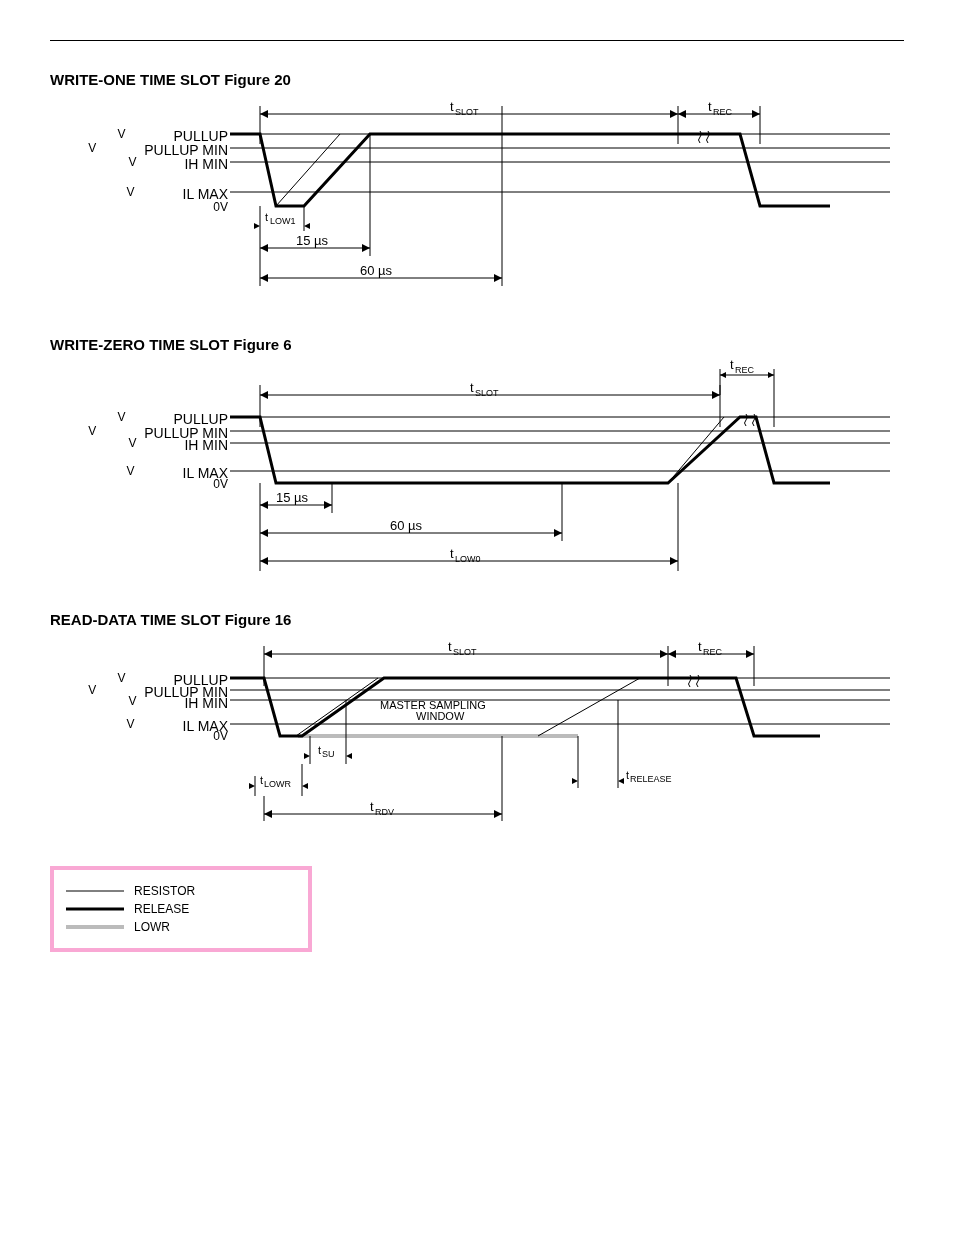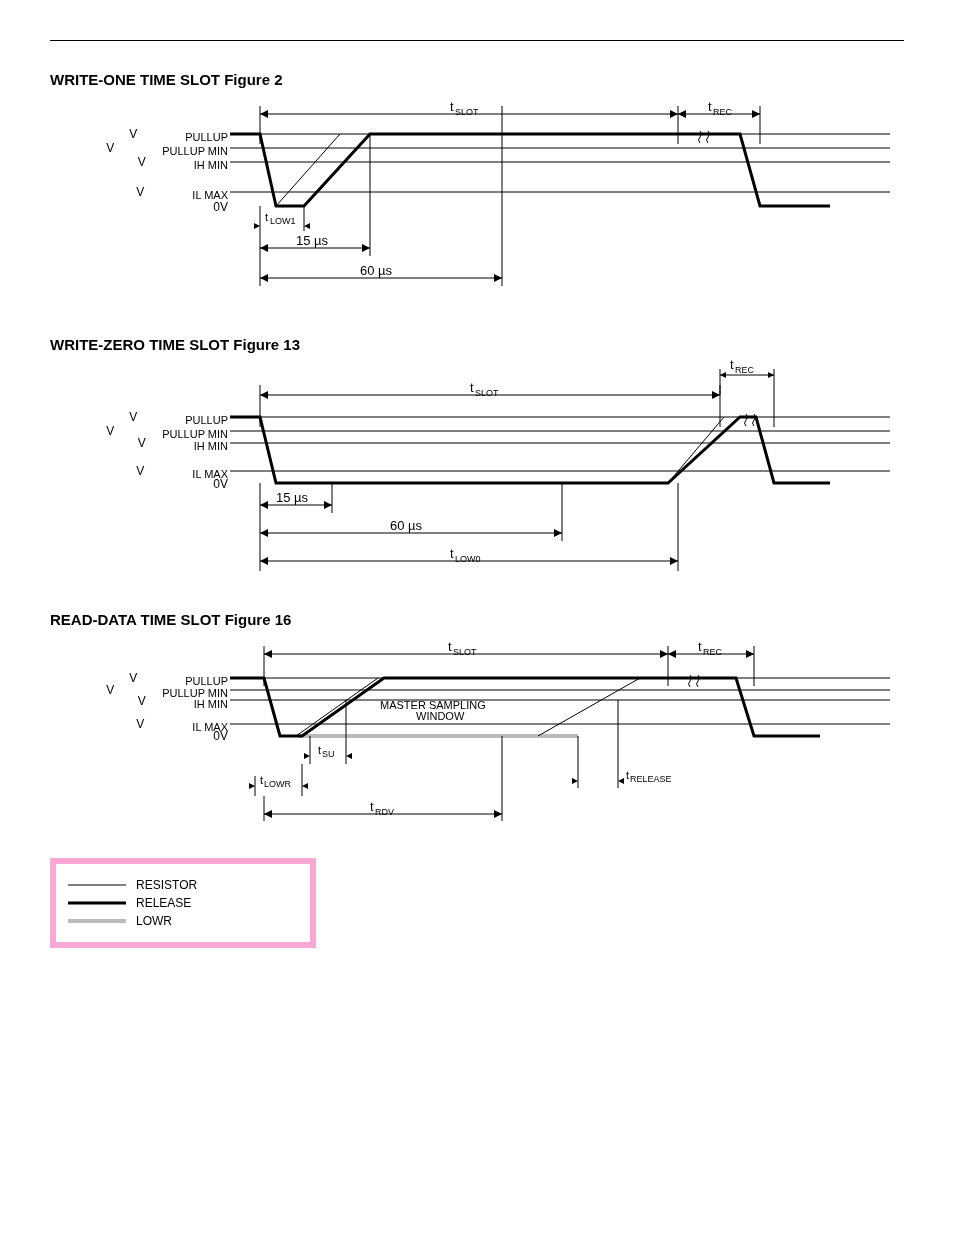--- a/index.html
+++ b/index.html
@@ -27,27 +27,27 @@
   }
   .diagram-box.tall { height: 230px; }
   .y-label {
     position: absolute;
     font-size: 12px;
     text-align: right;
     right: calc(100% - 168px);
     white-space: nowrap;
     line-height: 1;
   }
-  .y-label sub { font-size: 11px; vertical-align: sub; padding-left: 48px; }
+  .y-label sub { font-size: 14px; vertical-align: sub; padding-left: 48px; }
   .legend-box {
-    border: 6px solid #f9a8d4;
+    border: 4px solid #f9a8d4;
     width: 230px;
     padding: 10px 12px;
     font-size: 12px;
-    margin-top: 12px;
+    margin-top: 20px;
   }
   .legend-row {
     display: flex;
     align-items: center;
     margin: 4px 0;
   }
   .legend-swatch {
     width: 58px;
     margin-right: 10px;
     flex-shrink: 0;
@@ -58,21 +58,21 @@
   .gray { stroke:#bbb; stroke-width:4; fill:none; }
   .txt { font-size:13px; font-family: Arial, sans-serif; }
   .txt-s { font-size:11px; font-family: Arial, sans-serif; }
   .sub { font-size:9px; }
 </style>
 </head>
 <body>
 
 <div class="header-rule"></div>
 
-<div class="figure-title">WRITE-ONE TIME SLOT Figure 2</div>
+<div class="figure-title">WRITE-ONE TIME SLOT Figure 20</div>
 <div class="diagram-box">
   <span class="y-label" style="top:32px">V<sub>PULLUP</sub></span>
   <span class="y-label" style="top:46px">V<sub>PULLUP MIN</sub></span>
   <span class="y-label" style="top:60px">V<sub>IH MIN</sub></span>
   <span class="y-label" style="top:90px">V<sub>IL MAX</sub></span>
   <span class="y-label" style="top:105px">0V</span>
   <svg width="830" height="220">
 
     <line x1="170" y1="38" x2="830" y2="38" class="thin"></line>
     <line x1="170" y1="52" x2="830" y2="52" class="thin"></line>
@@ -111,21 +111,21 @@
     <text x="236" y="149" class="txt">15 µs</text>
 
     <line x1="200" y1="160" x2="200" y2="190" class="thin"></line>
     <line x1="442" y1="10" x2="442" y2="190" class="thin"></line>
     <line x1="200" y1="182" x2="442" y2="182" class="thin"></line>
     <path d="M200,182 l8,-4 v8 z M442,182 l-8,-4 v8 z"></path>
     <text x="300" y="179" class="txt">60 µs</text>
   </svg>
 </div>
 
-<div class="figure-title">WRITE-ZERO TIME SLOT Figure 13</div>
+<div class="figure-title">WRITE-ZERO TIME SLOT Figure 6</div>
 <div class="diagram-box tall">
   <span class="y-label" style="top:50px">V<sub>PULLUP</sub></span>
   <span class="y-label" style="top:64px">V<sub>PULLUP MIN</sub></span>
   <span class="y-label" style="top:76px">V<sub>IH MIN</sub></span>
   <span class="y-label" style="top:104px">V<sub>IL MAX</sub></span>
   <span class="y-label" style="top:117px">0V</span>
   <svg width="830" height="230">
 
     <line x1="170" y1="56" x2="830" y2="56" class="thin"></line>
     <line x1="170" y1="70" x2="830" y2="70" class="thin"></line>

